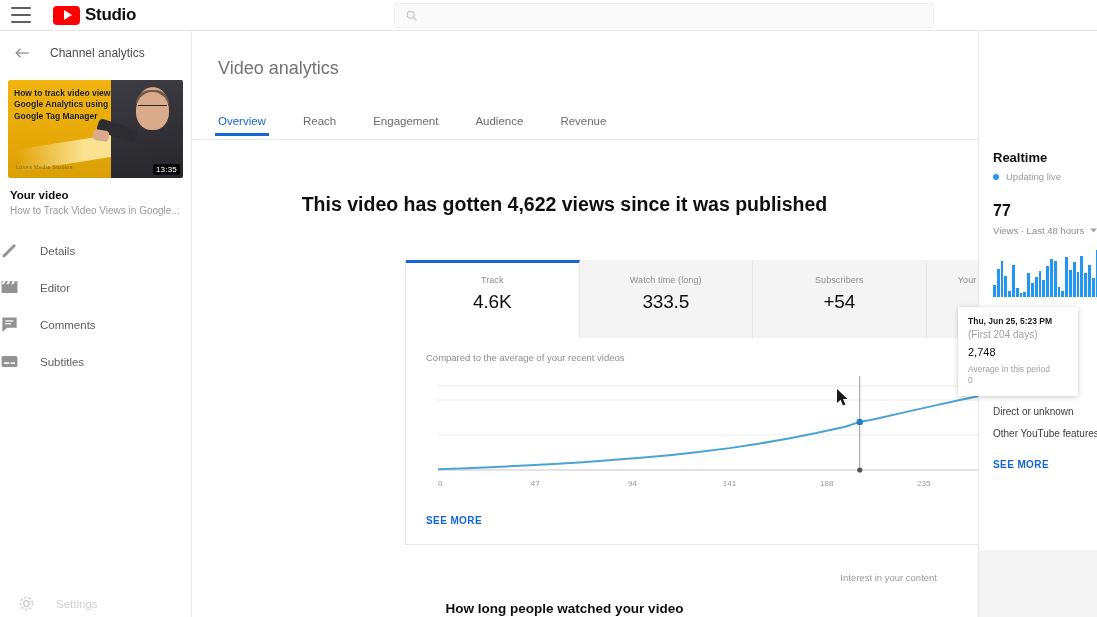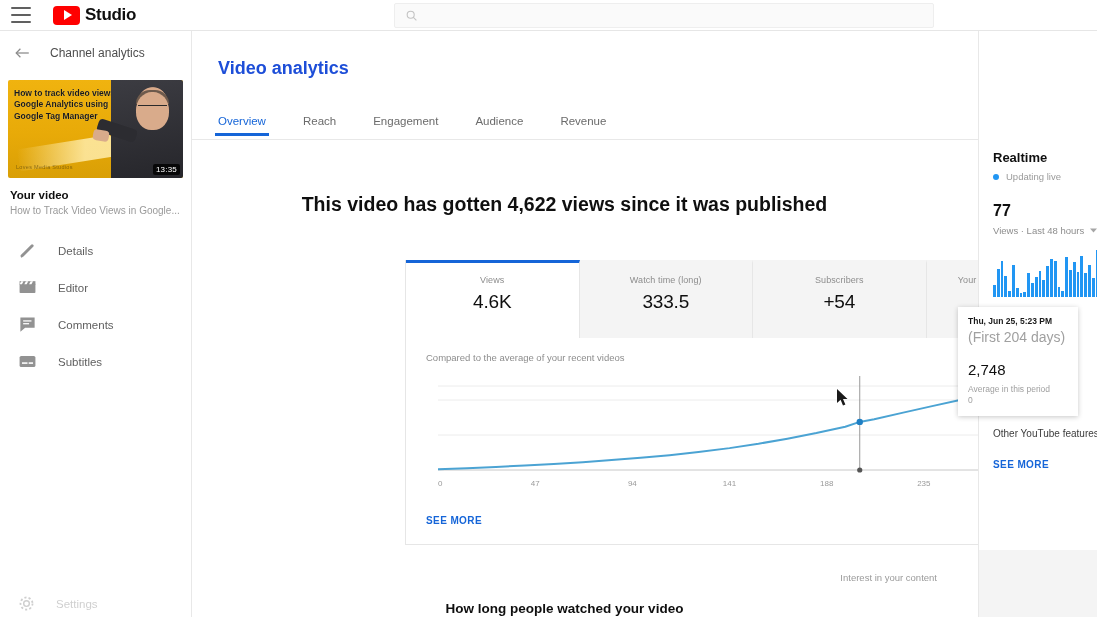--- a/index.html
+++ b/index.html
@@ -123,21 +123,21 @@
     margin: 11px 0 0 10px; font-size: 11.5px; font-weight: bold; color: #0f0f0f;
   }
   .videoname {
     margin: 4px 0 0 10px; font-size: 10px; color: #9a9a9a;
     white-space: nowrap; overflow: hidden; width: 172px;
   }
 
   .navlist { margin-top: 16px; }
   .navitem {
     display: flex; align-items: center; height: 37px;
-    padding-left: 18px; cursor: pointer;
+    cursor: pointer;
   }
   .navitem.active { background: #f2f2f2; }
   .navitem .ico { width: 19px; height: 19px; flex: 0 0 auto; opacity: .68; }
   .navitem.active .ico { opacity: 1; }
   .navitem .lbl { margin-left: 21px; font-size: 11.5px; color: #5f5f5f; }
   .navitem.active .lbl { color: #d32f2f; font-weight: normal; }
   .navbottom {
     position: absolute; bottom: 0; left: 0; width: 192px; height: 27px;
     display: flex; align-items: center; padding-left: 18px;
     opacity: .30; overflow: hidden;
@@ -145,21 +145,21 @@
   .navbottom .ico { width: 17px; height: 17px; }
   .navbottom .lbl { margin-left: 21px; font-size: 11.5px; color: #5f5f5f; }
 
   
   .main {
     position: absolute; left: 192px; top: 31px;
     width: 905px; height: 586px; background: #ffffff; overflow: hidden;
   }
   .page-title {
     position: absolute; left: 26px; top: 27px;
-    font-size: 18px; font-weight: bold; color: #1d4ed8;
+    font-size: 18px; font-weight: normal; color: #737373;
   }
   .adv-mode {
     position: absolute; right: 0px; top: 32px;
     font-size: 10.5px; font-weight: bold; color: #1565d8;
     letter-spacing: .4px; cursor: pointer; white-space: nowrap;
   }
   .daterange {
     position: absolute; right: 4px; top: 58px; text-align: right;
     white-space: nowrap;
   }
@@ -225,22 +225,22 @@
   }
 
   
   .tooltip {
     position: absolute; left: 766px; top: 276px;
     width: 120px; background: #ffffff;
     box-shadow: 0 1px 5px rgba(0,0,0,.22);
     padding: 9px 10px 11px 10px; z-index: 40;
   }
   .tt-date { font-size: 8.5px; font-weight: bold; color: #1a1a1a; }
-  .tt-sub { font-size: 14px; color: #a0a0a0; margin-top: 3px; }
-  .tt-value { font-size: 15px; color: #0f0f0f; margin-top: 16px; }
+  .tt-sub { font-size: 10px; color: #a0a0a0; margin-top: 3px; }
+  .tt-value { font-size: 11px; color: #0f0f0f; margin-top: 6px; }
   .tt-avg-label { font-size: 8.5px; color: #a0a0a0; margin-top: 6px; }
   .tt-avg-value { font-size: 8.5px; color: #a0a0a0; margin-top: 1px; }
 
   .cursor-arrow { position: absolute; left: 645px; top: 358px; z-index: 30; }
 
   
   .sect-sub {
     position: absolute; left: 0; top: 541px; width: 745px;
     text-align: right; font-size: 9.5px; color: #9a9a9a;
   }
@@ -394,21 +394,21 @@
       <div class="tab">Audience</div>
       <div class="tab">Revenue</div>
     </div>
     <div class="tabs-underline"></div>
 
     <div class="headline">This video has gotten 4,622 views since it was published</div>
 
     <div class="card">
       <div class="metrics">
         <div class="metric active">
-          <div class="m-label">Views</div>
+          <div class="m-label">Track</div>
           <div class="m-value">4.6K</div>
         </div>
         <div class="metric">
           <div class="m-label">Watch time (long)</div>
           <div class="m-value">333.5</div>
         </div>
         <div class="metric">
           <div class="m-label">Subscribers</div>
           <div class="m-value">+54</div>
         </div>

